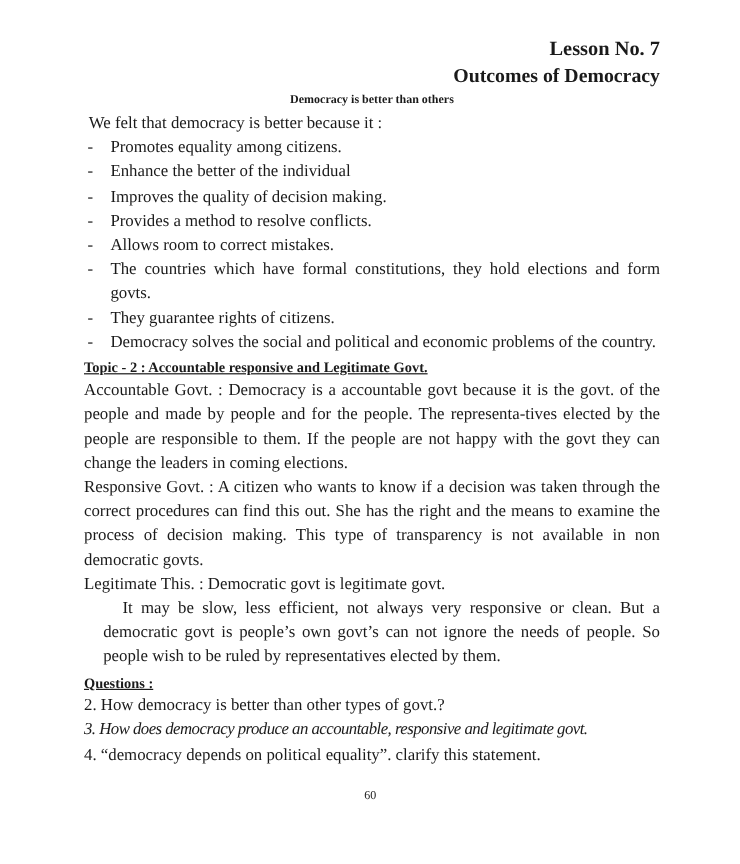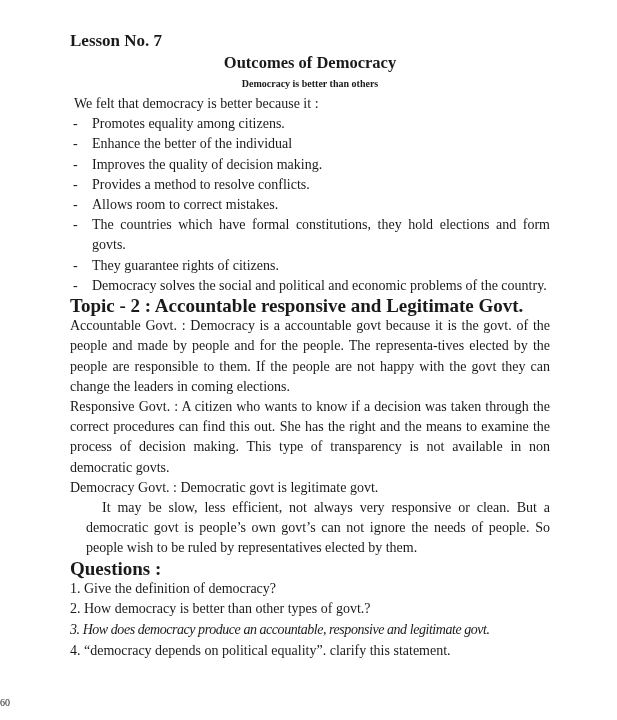--- a/index.html
+++ b/index.html
@@ -2,36 +2,36 @@
 <html><head>
 <meta charset="utf-8">
 <style>
   html, body { margin: 0; padding: 0; }
   body {
     width: 617px; height: 720px; background: #ffffff; color: #1a1a1a;
     font-family: "Liberation Serif", "DejaVu Serif", serif;
     position: relative; overflow: hidden;
   }
   .page { position: absolute; left: 70px; top: 30px; width: 480px; }
-  .h1 { text-align: left; font-weight: bold; font-size: 17px; line-height: 22px; margin: 0; }
-  .h2 { text-align: center; font-weight: bold; font-size: 16.5px; line-height: 22px; margin: 0; }
+  .h1 { text-align: right; font-weight: bold; font-size: 17px; line-height: 22px; margin: 0; }
+  .h2 { text-align: right; font-weight: bold; font-size: 16.5px; line-height: 22px; margin: 0; }
   .h3 { text-align: center; font-weight: bold; font-size: 10px; line-height: 20px; margin: 0; }
   .p { font-size: 14px; line-height: 20.2px; margin: 0; }
   .intro { padding-left: 4px; }
   ul.bullets { list-style: none; margin: 0; padding: 0; }
   ul.bullets li { position: relative; padding-left: 22px; font-size: 14px; line-height: 20.2px; text-align: justify; }
   ul.bullets li .dash { position: absolute; left: 3px; top: 0; }
-  .topic { font-weight: bold; font-size: 19px; line-height: 20.2px; margin: 0; }
+  .topic { font-weight: bold; font-size: 12px; line-height: 20.2px; margin: 0; text-decoration: underline; }
   .para { font-size: 14px; line-height: 20.2px; text-align: justify; margin: 0; }
   .para b { font-weight: normal; }
   .indent { text-indent: 16px; margin-left: 16px; }
   ol.qs { list-style: none; margin: 0; padding: 0; }
   ol.qs li { font-size: 14px; line-height: 20.6px; white-space: nowrap; }
   .q3 { letter-spacing: -0.45px; font-style: italic; }
-  .pagenum { position: absolute; top: 697px; left: 0; width: 617px; font-size: 10px; }
+  .pagenum { position: absolute; top: 658px; left: 0; width: 617px; text-align: center; font-size: 10px; }
 </style>
 </head>
 <body>
 
 <div class="page">
   <p class="h1">Lesson No. 7</p>
   <p class="h2">Outcomes of Democracy</p>
   <p class="h3">Democracy is better than others</p>
   <p class="p intro">We felt that democracy is better because it :</p>
 
@@ -45,26 +45,25 @@
     <li><span class="dash">-</span><span>They guarantee rights of citizens.</span></li>
     <li><span class="dash">-</span><span>Democracy solves the social and political and economic problems of the country.</span></li>
   </ul>
 
   <p class="topic">Topic - 2 : Accountable responsive and Legitimate Govt.</p>
 
   <p class="para"><b>Accountable Govt. :</b><span> Democracy is a accountable govt because it is the govt. of the people and made by people and for the people. The representa-tives elected by the people are responsible to them. If the people are not happy with the govt they can change the leaders in coming elections.</span></p>
 
   <p class="para"><b>Responsive Govt. :</b><span> A citizen who wants to know if a decision was taken through the correct procedures can find this out. She has the right and the means to examine the process of decision making. This type of transparency is not available in non democratic govts.</span></p>
 
-  <p class="para"><b>Democracy Govt. :</b><span> Democratic govt is legitimate govt.</span></p>
+  <p class="para"><b>Legitimate This. :</b><span> Democratic govt is legitimate govt.</span></p>
 
   <p class="para indent">It may be slow, less efficient, not always very responsive or clean. But a democratic govt is people’s own govt’s can not ignore the needs of people. So people wish to be ruled by representatives elected by them.</p>
 
   <p class="topic">Questions :</p>
   <ol class="qs">
-    <li>1. Give the definition of democracy?</li>
     <li>2. How democracy is better than other types of govt.?</li>
     <li class="q3">3. How does democracy produce an accountable, responsive and legitimate govt.</li>
     <li>4. “democracy depends on political equality”. clarify this statement.</li>
   </ol>
 </div>
 
 <div class="pagenum">60</div>
 
 </body></html>

